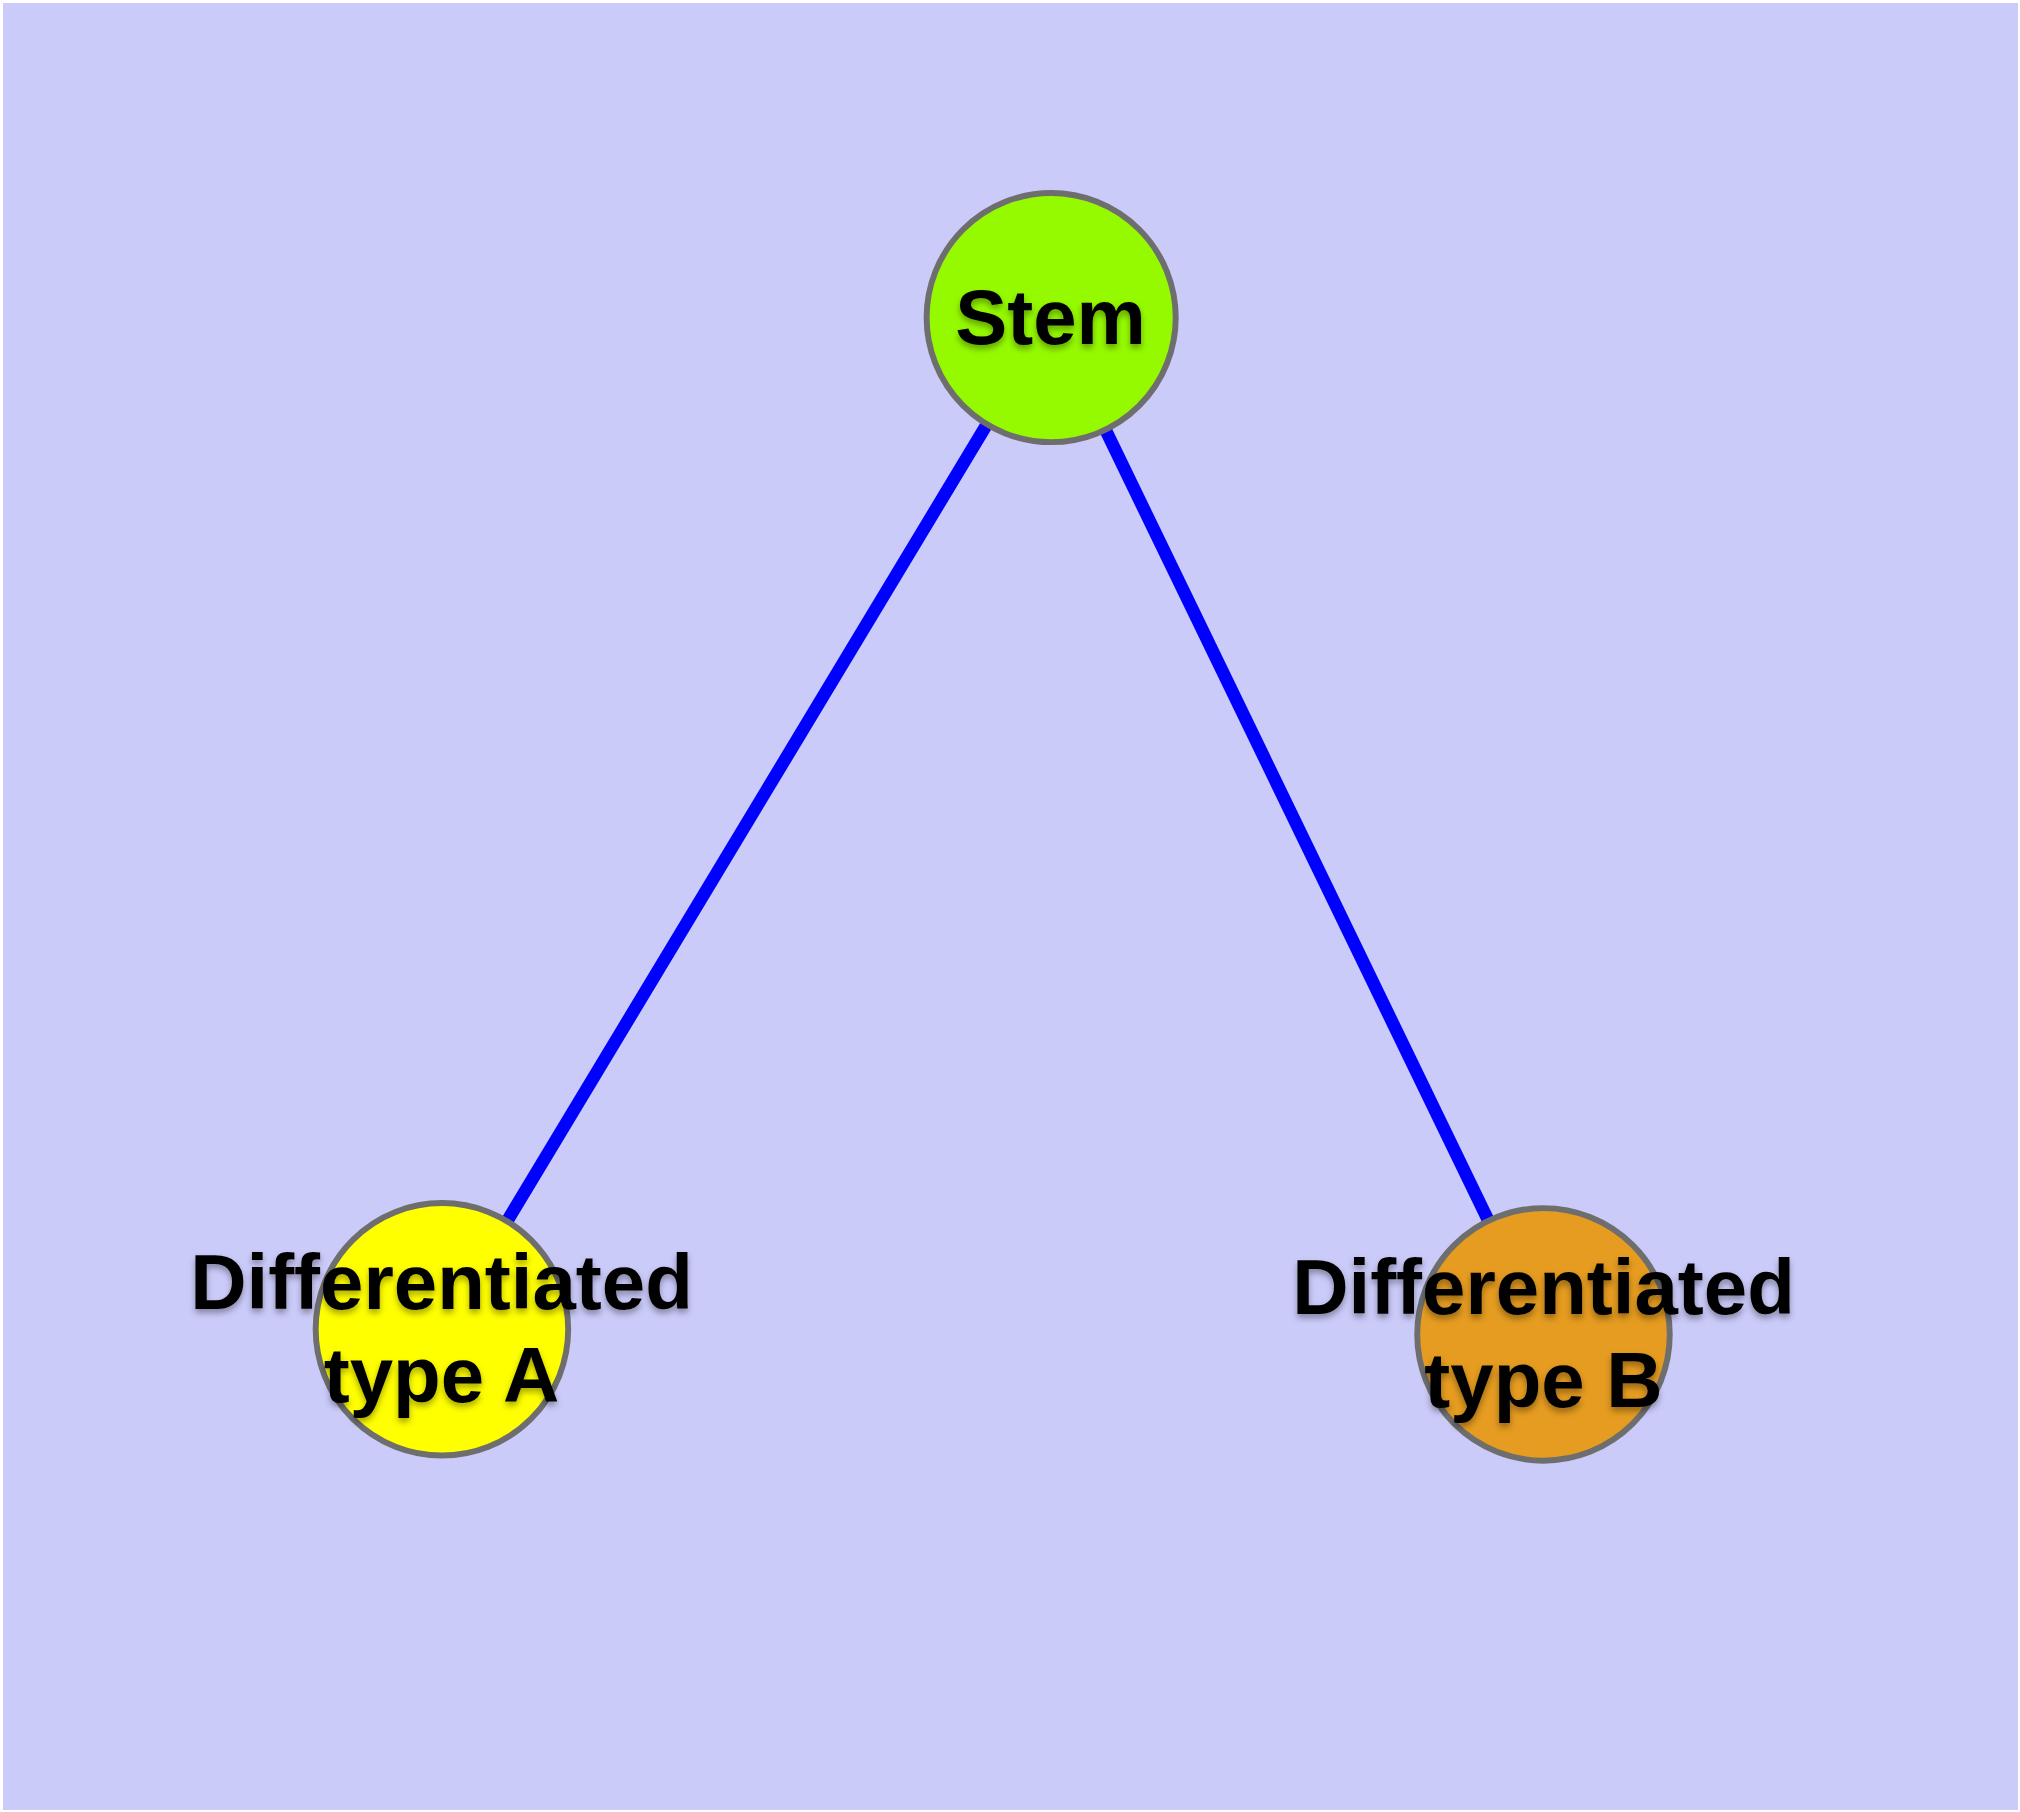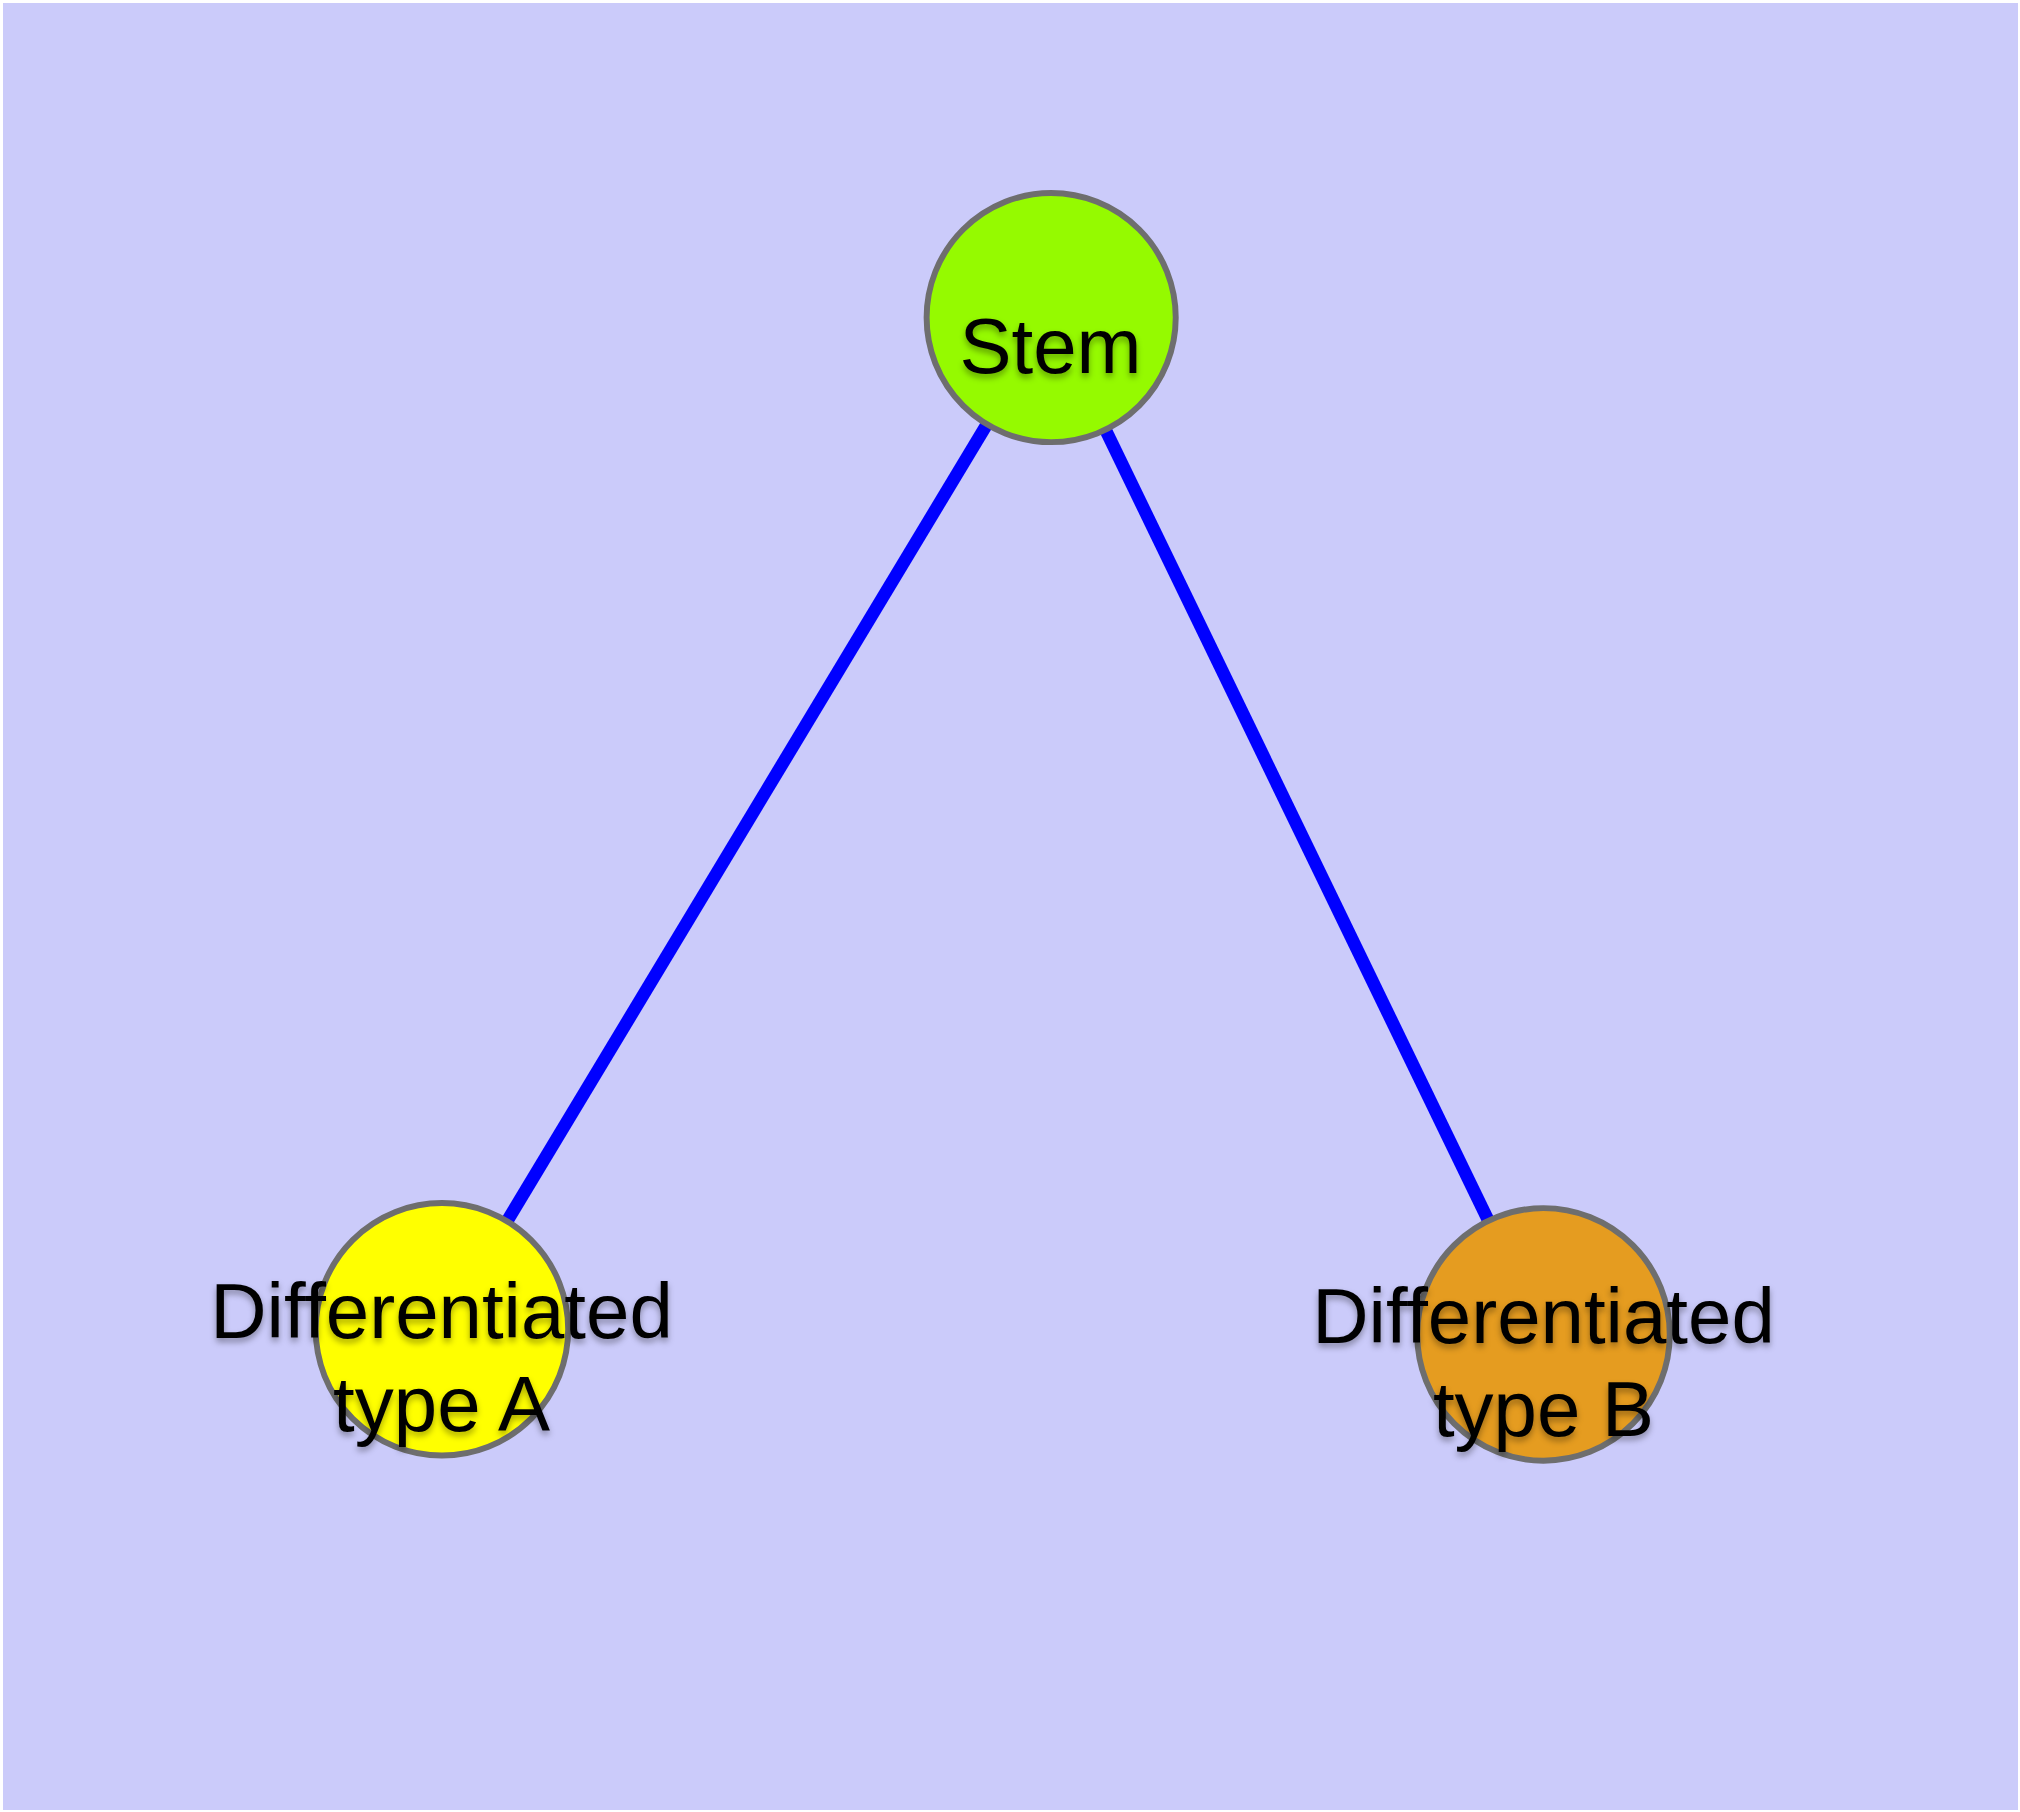--- a/index.html
+++ b/index.html
@@ -19,30 +19,29 @@
     overflow: hidden;
   }
   #graph-svg {
     position: absolute;
     left: 0;
     top: 0;
   }
   .node-label {
     position: absolute;
     transform: translate(-50%, -50%);
-    font-weight: normal;
+    font-weight: bold;
     font-size: 78px;
     line-height: 93px;
     color: #000000;
     text-align: center;
     white-space: pre-line;
     width: max-content;
     text-shadow: 0px 4.2px 6.8px rgba(0, 0, 0, 0.35);
     pointer-events: none;
-    margin-top: 29px;
   }
 </style>
 </head>
 <body>
 
 <div class="canvas">
   <svg id="graph-svg" xmlns="http://www.w3.org/2000/svg" width="2015" height="1807" style="background: rgb(203, 203, 250);" viewBox="0 0 2378 2132">
       <line x1="1237" y1="371" x2="518" y2="1565" stroke="#0000FF" stroke-width="15"></line>
       <line x1="1237" y1="371" x2="1818" y2="1571" stroke="#0000FF" stroke-width="15"></line>
       <circle cx="1237" cy="371" r="147" fill="#95FA00" stroke="#6E6E6E" stroke-width="7"></circle>

